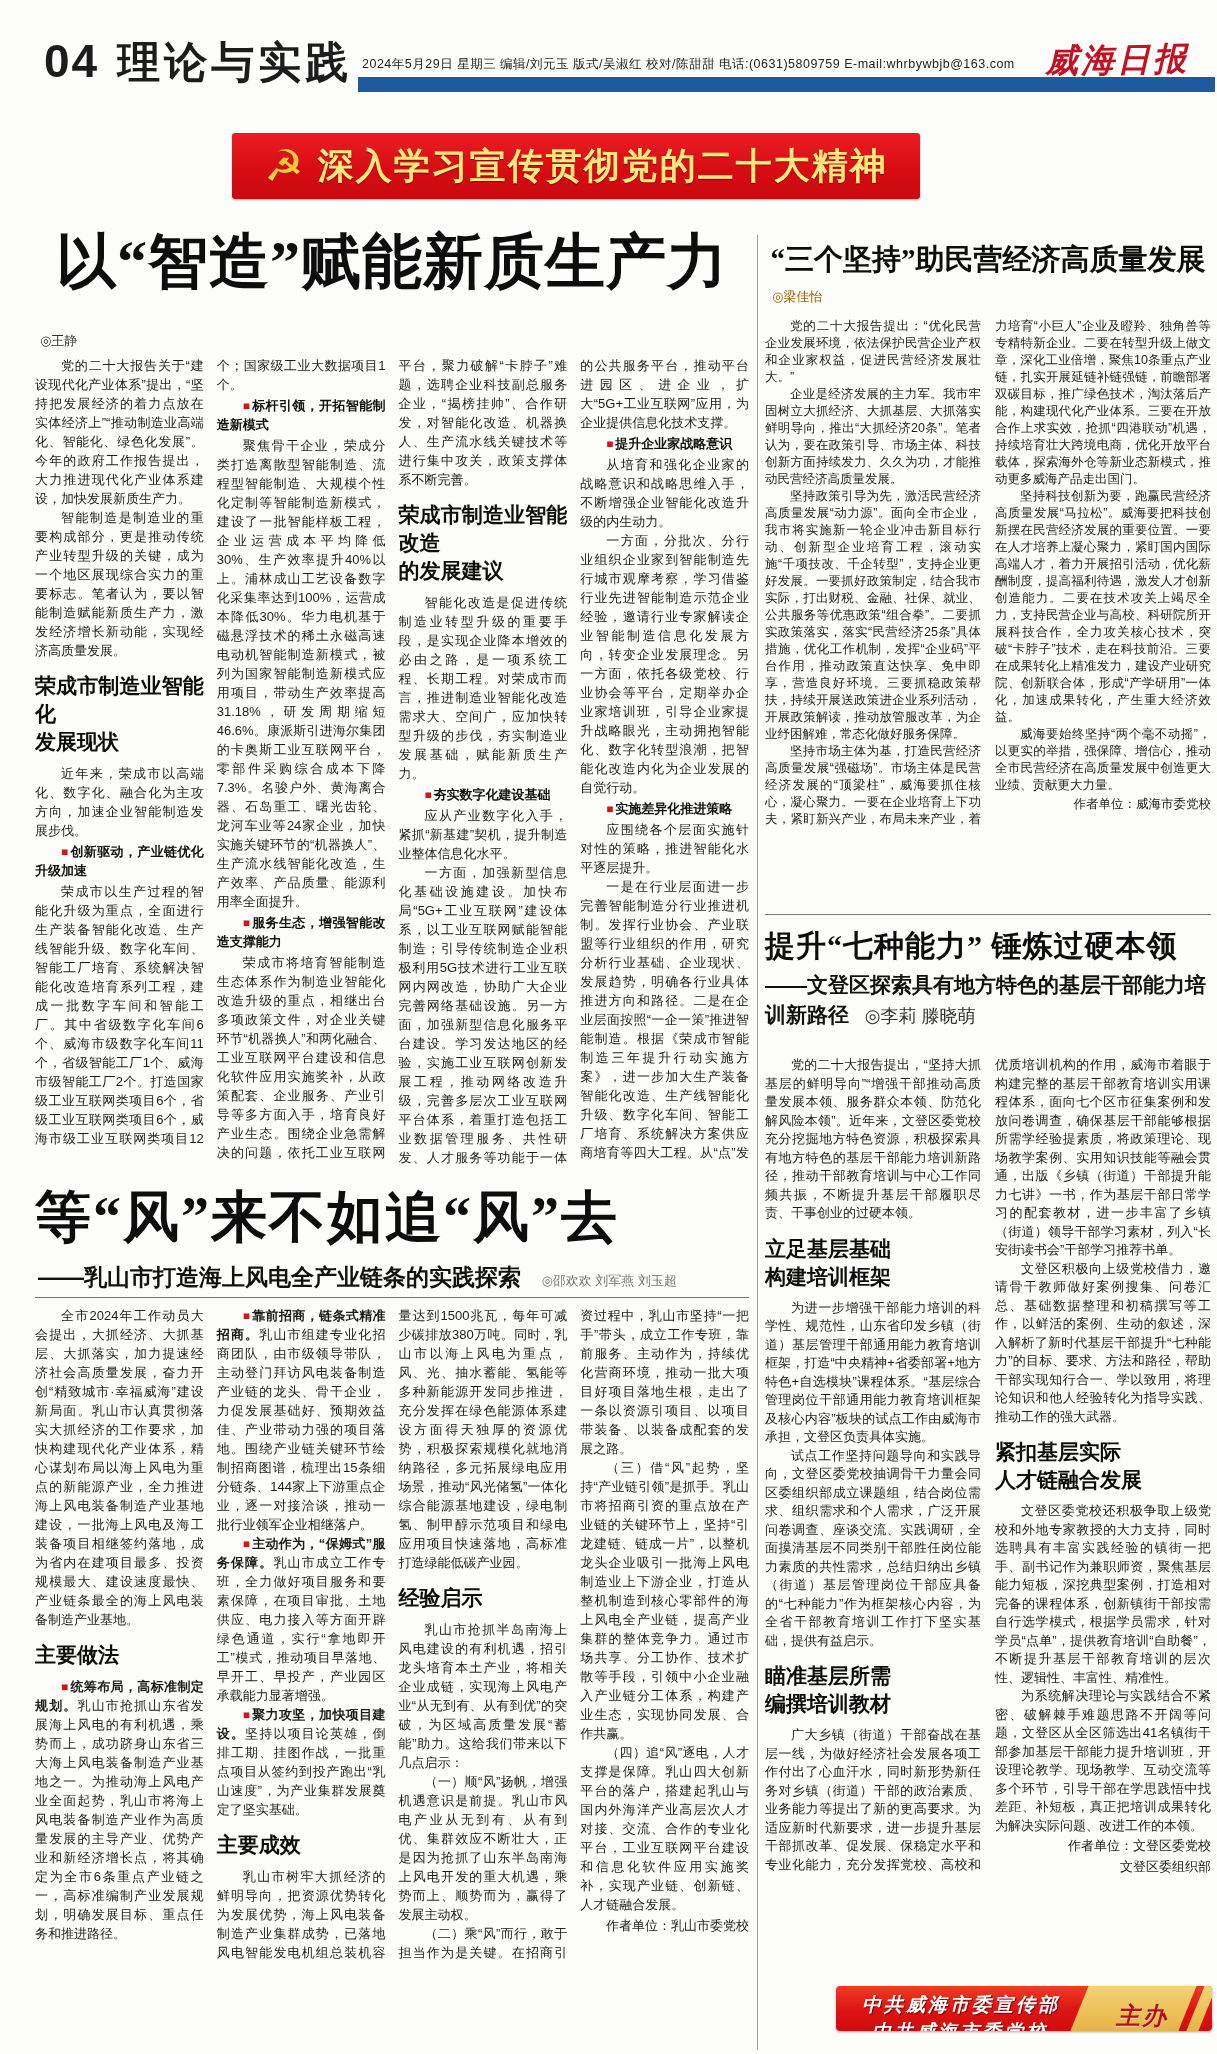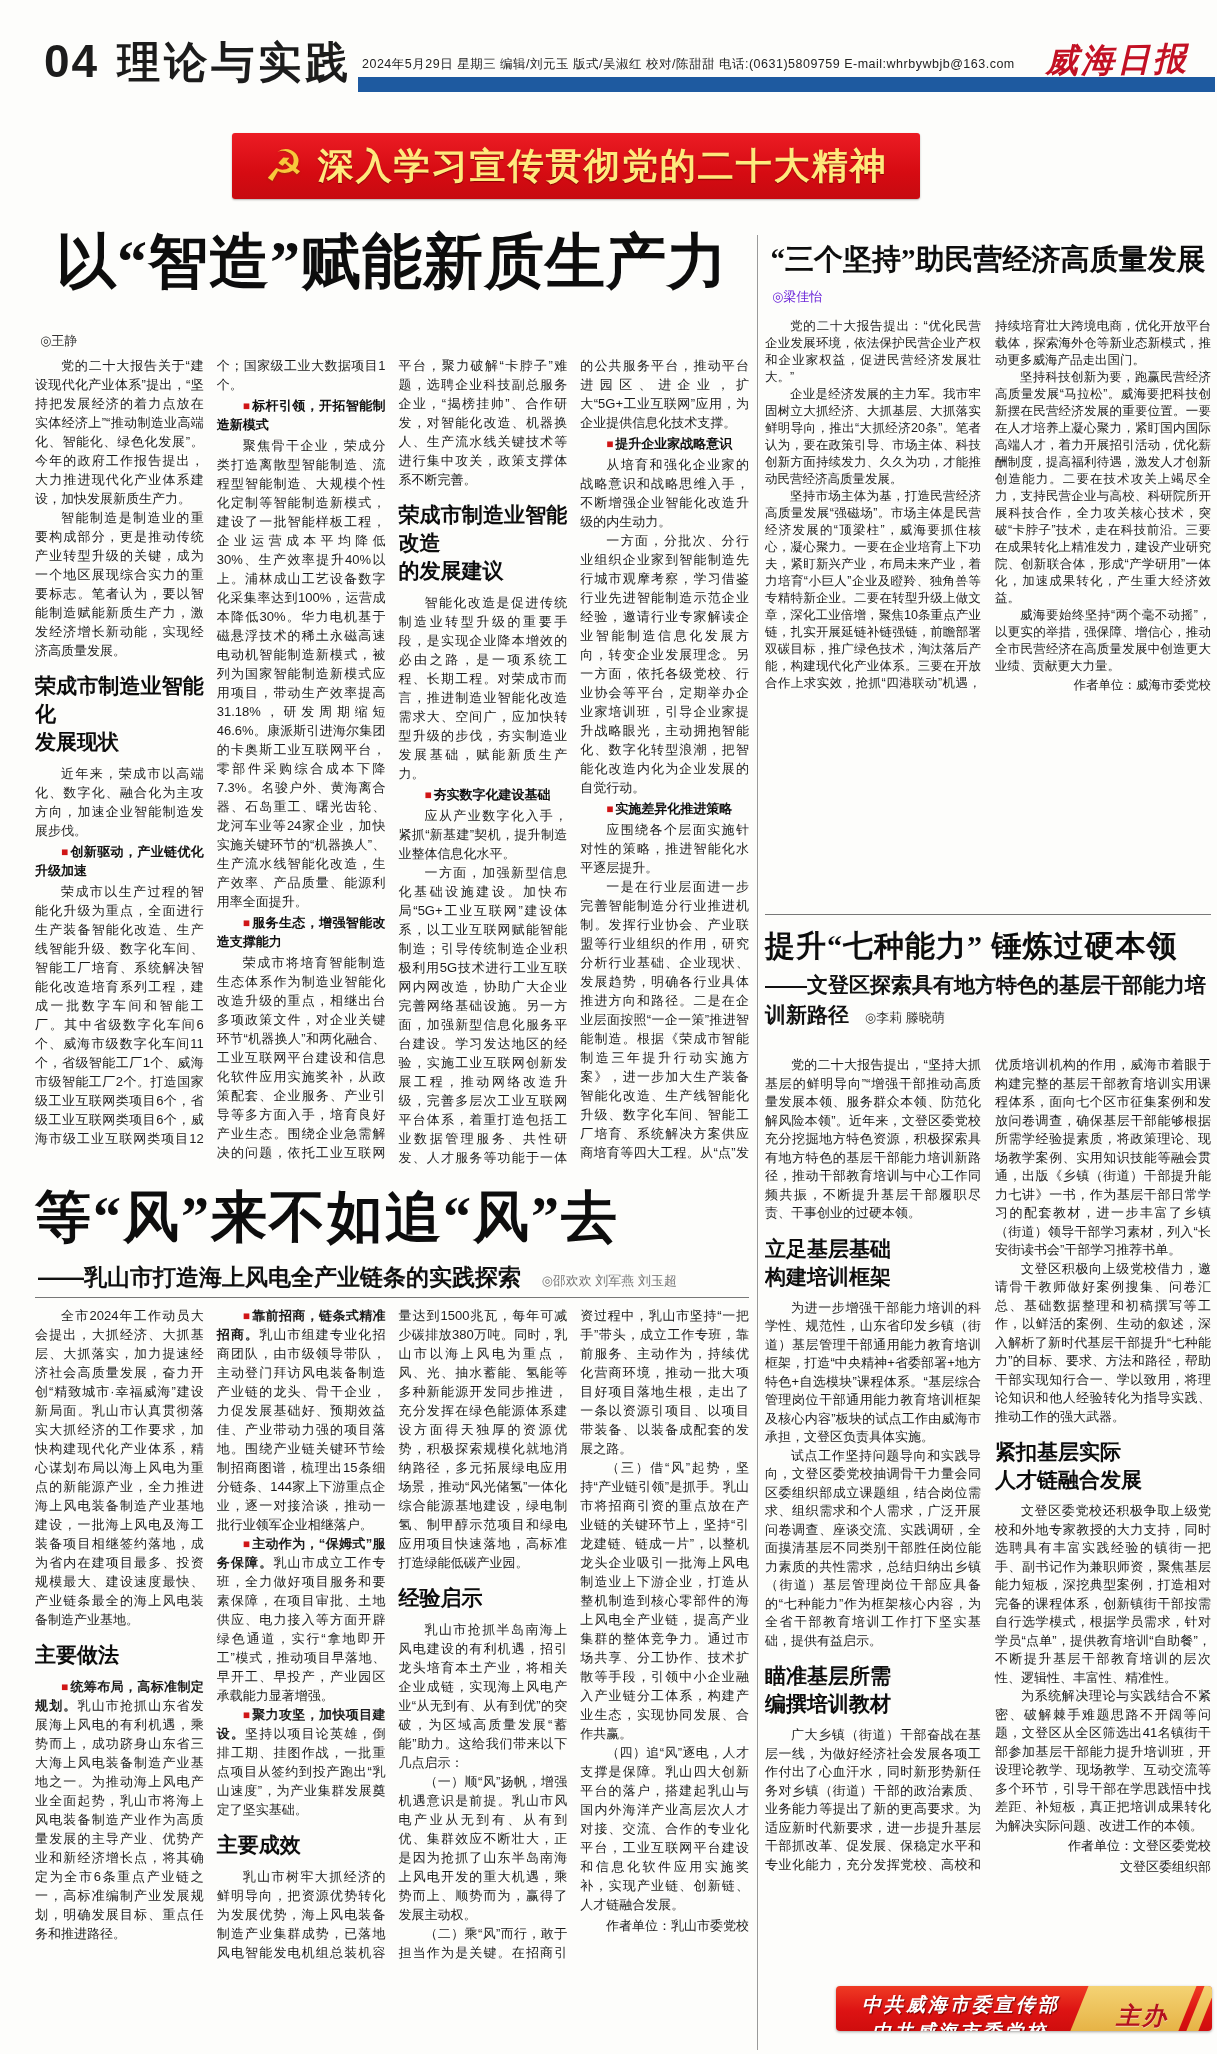--- a/index.html
+++ b/index.html
@@ -19,25 +19,25 @@
           display:flex;align-items:center;justify-content:center;gap:14px;box-shadow:0 1px 2px rgba(0,0,0,.3);}
   .banner .emblem{font-size:44px;line-height:44px;color:#f8c83c;text-shadow:0 1px 2px rgba(120,60,0,.6);}
   .banner .banner-text{font-size:36px;font-weight:900;color:#ffe97d;letter-spacing:2px;
           text-shadow:0 1px 1px rgba(100,0,0,.7);}
   
   .main-headline{position:absolute;left:35px;top:222px;width:714px;text-align:center;
         font-family:"Liberation Serif","DejaVu Serif",serif;font-size:60px;font-weight:900;letter-spacing:1px;color:#0d0d0d;}
   .main-byline{position:absolute;left:40px;top:332px;font-size:13px;color:#333;}
   .right-headline{position:absolute;left:765px;top:240px;width:446px;text-align:center;
         font-family:"Liberation Serif","DejaVu Serif",serif;font-size:29px;font-weight:700;color:#0d0d0d;}
-  .right-byline{position:absolute;left:772px;top:288px;font-size:13px;color:#6d28d9;}
+  .right-byline{position:absolute;left:772px;top:288px;font-size:13px;color:#a16207;}
   .ability-headline{position:absolute;left:765px;top:926px;width:446px;
         font-family:"Liberation Serif","DejaVu Serif",serif;font-size:30px;font-weight:900;color:#0d0d0d;letter-spacing:1px;}
   .ability-subtitle{position:absolute;left:765px;top:970px;width:446px;font-size:21px;font-weight:800;line-height:30px;color:#111;}
-  .ability-subtitle .byline-inline{font-size:13px;font-weight:400;color:#333;margin-left:10px;}
+  .ability-subtitle .byline-inline{font-size:18px;font-weight:400;color:#333;margin-left:10px;}
   .wind-headline{position:absolute;left:35px;top:1180px;width:714px;
         font-family:"Liberation Serif","DejaVu Serif",serif;font-size:56px;font-weight:900;color:#0d0d0d;letter-spacing:2px;}
   .wind-subtitle{position:absolute;left:38px;top:1262px;width:712px;font-size:23px;font-weight:800;color:#111;}
   .wind-subtitle .byline-inline{font-size:13px;font-weight:400;color:#737373;margin-left:14px;}
   
   .body-cols{position:absolute;overflow:hidden;text-align:justify;}
   .body-cols p{margin:0;}
   #main-body{left:35px;top:356px;width:714px;height:822px;column-count:4;column-gap:13px;
              font-size:13px;line-height:19px;}
   #right-body{left:765px;top:318px;width:446px;height:590px;column-count:2;column-gap:14px;
@@ -114,20 +114,21 @@
       <div class="subhead"><span class="sq">■</span>实施差异化推进策略</div>
       <p class="para">应围绕各个层面实施针对性的策略，推进智能化水平逐层提升。</p>
       <p class="para">一是在行业层面进一步完善智能制造分行业推进机制。发挥行业协会、产业联盟等行业组织的作用，研究分析行业基础、企业现状、发展趋势，明确各行业具体推进方向和路径。二是在企业层面按照“一企一策”推进智能制造。根据《荣成市智能制造三年提升行动实施方案》，进一步加大生产装备智能化改造、生产线智能化升级、数字化车间、智能工厂培育、系统解决方案供应商培育等四大工程。从“点”发力，用“线”串联，开展多场景、全链条、多层次应用示范，全方位培育智能化、数字化转型提升典型标杆企业，引领带动其他企业实现“智改数转”突破性发展。</p>
     </div>
 
   <div class="right-headline">“三个坚持”助民营经济高质量发展</div>
   <div class="right-byline">◎梁佳怡</div>
   <div id="right-body" class="body-cols">
       <p class="para">党的二十大报告提出：“优化民营企业发展环境，依法保护民营企业产权和企业家权益，促进民营经济发展壮大。”</p>
       <p class="para">企业是经济发展的主力军。我市牢固树立大抓经济、大抓基层、大抓落实鲜明导向，推出“大抓经济20条”。笔者认为，要在政策引导、市场主体、科技创新方面持续发力、久久为功，才能推动民营经济高质量发展。</p>
+      <p class="para">坚持政策引导为先，激活民营经济高质量发展“动力源”。面向全市企业，我市将实施新一轮企业冲击新目标行动、创新型企业培育工程，滚动实施“千项技改、千企转型”，支持企业更好发展。一要抓好政策制定，结合我市实际，打出财税、金融、社保、就业、公共服务等优惠政策“组合拳”。二要抓实政策落实，落实“民营经济25条”具体措施，优化工作机制，发挥“企业码”平台作用，推动政策直达快享、免申即享，营造良好环境。三要抓稳政策帮扶，持续开展送政策进企业系列活动，开展政策解读，推动放管服改革，为企业纾困解难，常态化做好服务保障。</p>
       <p class="para">坚持市场主体为基，打造民营经济高质量发展“强磁场”。市场主体是民营经济发展的“顶梁柱”，威海要抓住核心，凝心聚力。一要在企业培育上下功夫，紧盯新兴产业，布局未来产业，着力培育“小巨人”企业及瞪羚、独角兽等专精特新企业。二要在转型升级上做文章，深化工业倍增，聚焦10条重点产业链，扎实开展延链补链强链，前瞻部署双碳目标，推广绿色技术，淘汰落后产能，构建现代化产业体系。三要在开放合作上求实效，抢抓“四港联动”机遇，持续培育壮大跨境电商，优化开放平台载体，探索海外仓等新业态新模式，推动更多威海产品走出国门。</p>
       <p class="para">坚持科技创新为要，跑赢民营经济高质量发展“马拉松”。威海要把科技创新摆在民营经济发展的重要位置。一要在人才培养上凝心聚力，紧盯国内国际高端人才，着力开展招引活动，优化薪酬制度，提高福利待遇，激发人才创新创造能力。二要在技术攻关上竭尽全力，支持民营企业与高校、科研院所开展科技合作，全力攻关核心技术，突破“卡脖子”技术，走在科技前沿。三要在成果转化上精准发力，建设产业研究院、创新联合体，形成“产学研用”一体化，加速成果转化，产生重大经济效益。</p>
       <p class="para">威海要始终坚持“两个毫不动摇”，以更实的举措，强保障、增信心，推动全市民营经济在高质量发展中创造更大业绩、贡献更大力量。</p>
       <div class="credit">作者单位：威海市委党校</div>
     </div>
 
   <div class="vrule" style="left:757px;top:235px;height:1815px;"></div>
   <div class="hrule" style="left:765px;top:914px;width:446px;"></div>
 
   <div class="ability-headline">提升“七种能力” 锤炼过硬本领</div>

